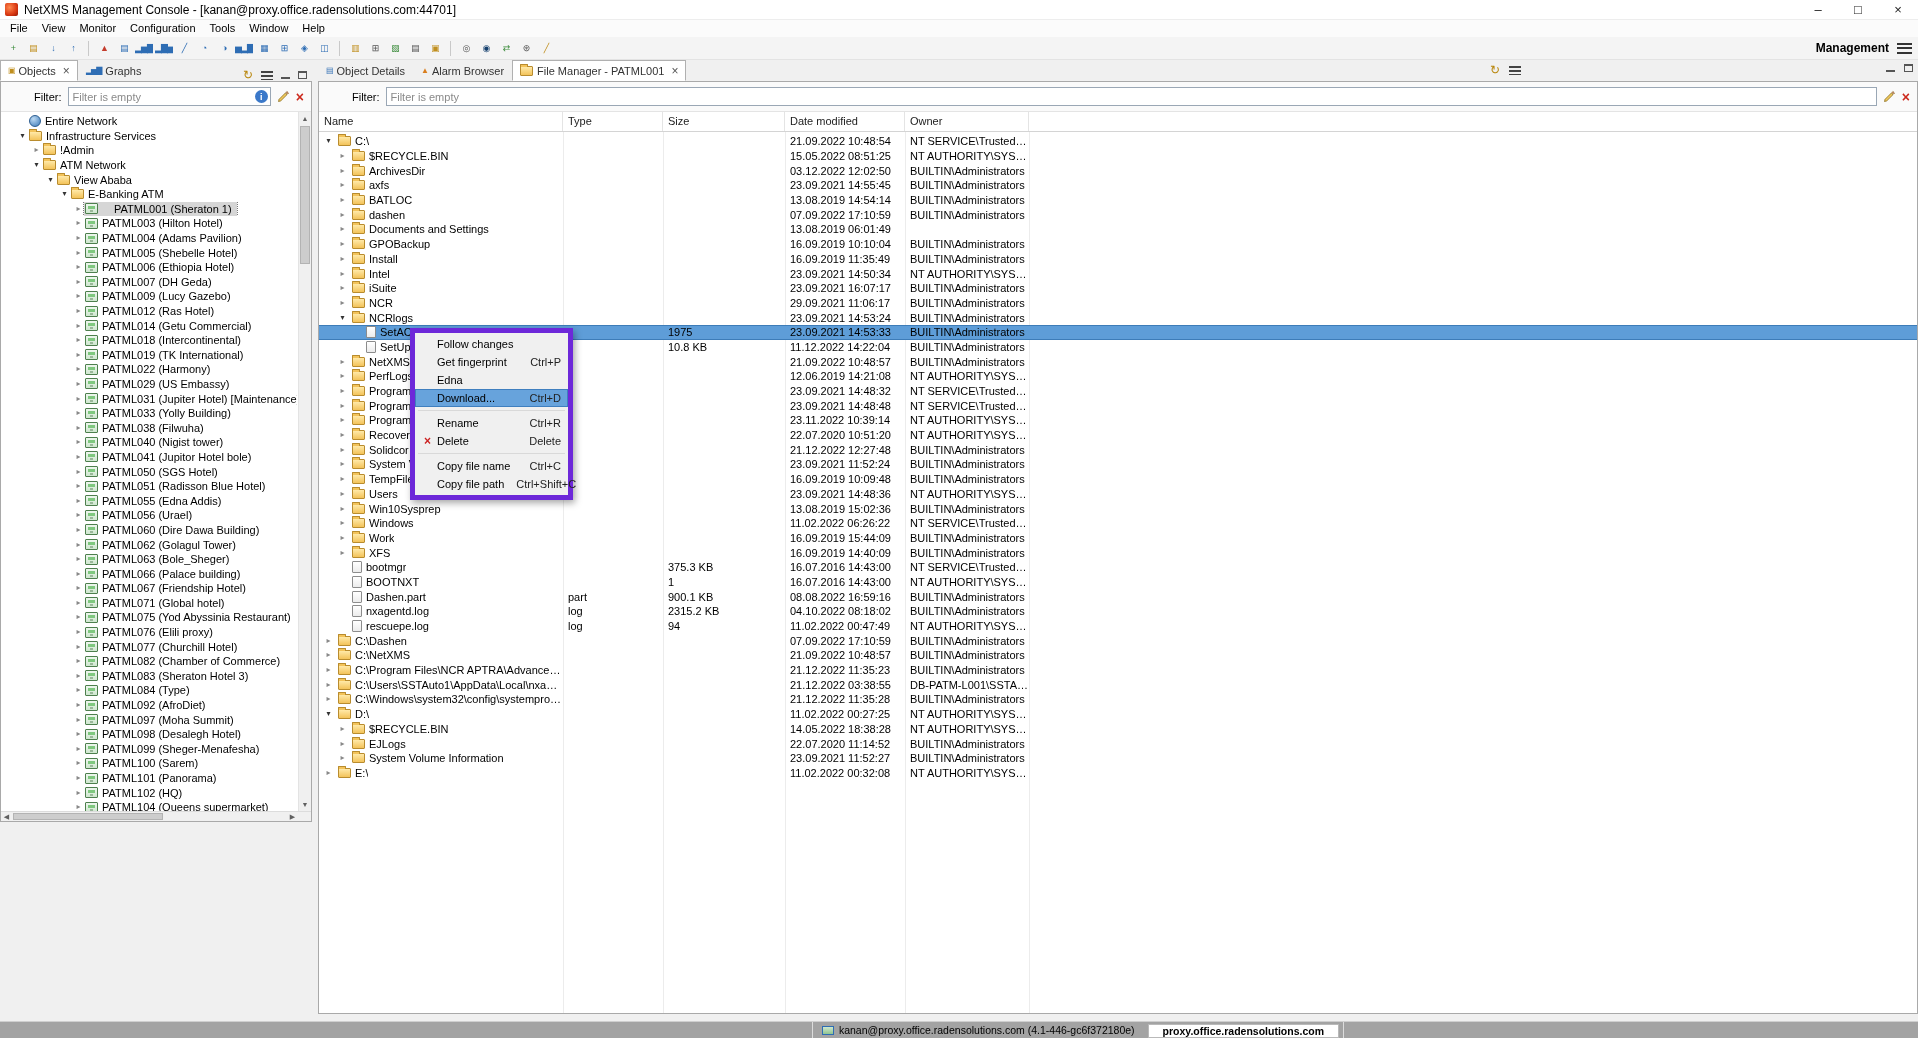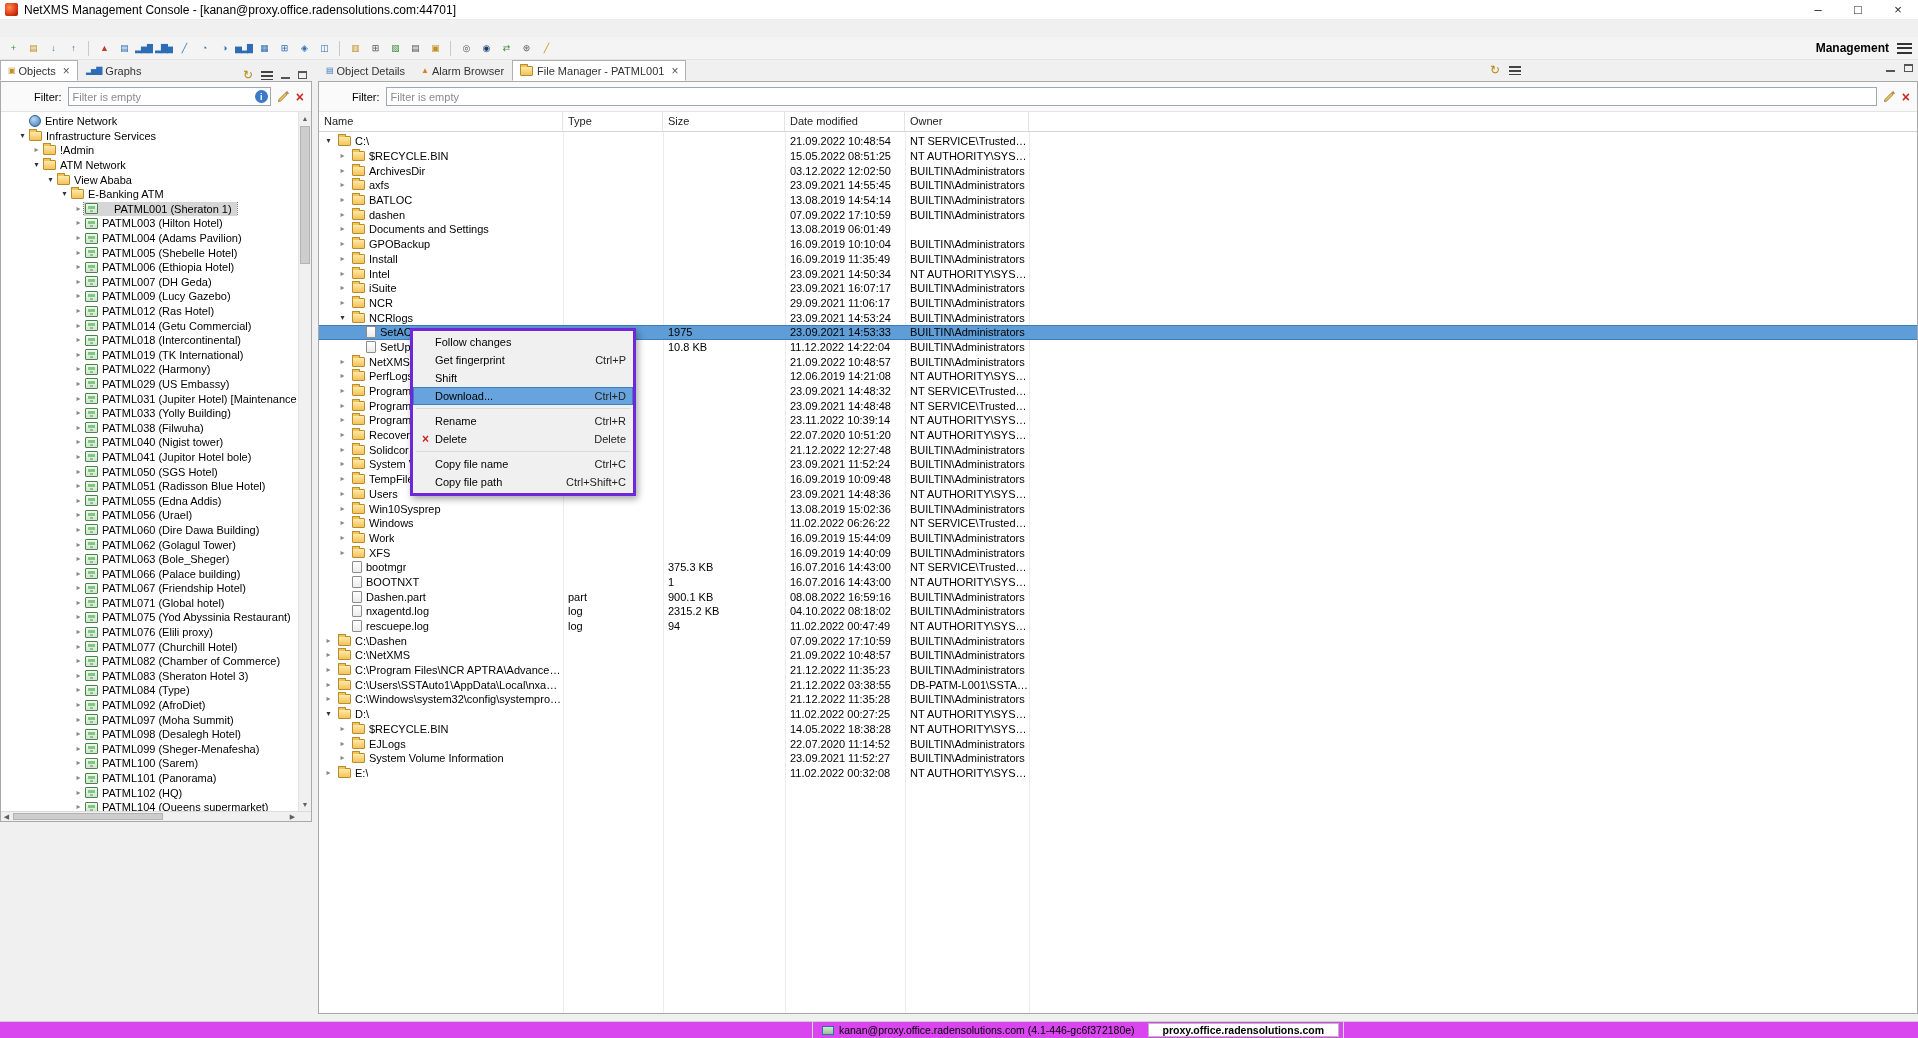--- a/index.html
+++ b/index.html
@@ -111,32 +111,32 @@
   .vline{position:absolute;top:0;bottom:0;width:1px;background:#ececec;}
   .trow{height:14.7px;display:flex;align-items:center;position:relative;}
   .trow.selected{background:#5e9dd8;box-shadow:inset 0 1px 0 #3d7cb8,inset 0 -1px 0 #3d7cb8;}
   .td{height:100%;display:flex;align-items:center;overflow:hidden;white-space:nowrap;padding-left:5px;}
   .td.c0{padding-left:0;gap:4px;}
   .fname{overflow:hidden;text-overflow:ellipsis;white-space:nowrap;}
   .td.c4 span,.td.c3 span{overflow:hidden;text-overflow:ellipsis;white-space:nowrap;}
   .ell{overflow:hidden;text-overflow:ellipsis;white-space:nowrap;}
 
   
-  .context-menu{position:absolute;left:410px;top:328px;width:226px;background:#f0f0f0;
-    border:3px solid #6d28d9;box-shadow:2px 3px 7px rgba(0,0,0,.35);padding:2px 0;z-index:50;}
+  .context-menu{position:absolute;left:410px;top:328px;width:163px;background:#f0f0f0;
+    border:5px solid #6d28d9;box-shadow:2px 3px 7px rgba(0,0,0,.35);padding:2px 0;z-index:50;}
   .cm-item{height:18px;display:flex;align-items:center;padding:0 7px 0 3px;}
   .cm-item.hl{background:#67a3dc;box-shadow:inset 0 0 0 1px #3f7fbf;}
   .cm-icon{flex:0 0 19px;text-align:center;font-weight:bold;color:#cc2222;font-size:12px;line-height:1;}
   .cm-label{flex:1;white-space:nowrap;}
   .cm-short{margin-left:12px;color:#222;white-space:nowrap;}
   .cm-sep{height:1px;background:#d9d9d9;margin:3px 3px;}
 
   
-  .statusbar{position:absolute;left:0;right:0;bottom:0;height:17px;background:#d946ef;
-    border-top:1px solid #cfcfcf;display:flex;align-items:center;font-size:10.5px;}
+  .statusbar{position:absolute;left:0;right:0;bottom:0;height:17px;background:#a3a3a3;
+    border-top:1px solid #cfcfcf;display:flex;align-items:flex-end;font-size:10.5px;}
   .sb-spacer{flex:1;}
   .sb-conn{display:flex;align-items:center;gap:5px;height:100%;padding:0 9px;border-left:1px solid #dcdcdc;}
   .ic-agent{width:12px;height:9px;border:1px solid #2e6db4;background:linear-gradient(#cfe8cf,#8fc48f);}
   .sb-server{height:14px;display:flex;align-items:center;padding:0 14px;margin:0 4px;
     background:#fff;border:1px solid #b9b9b9;font-weight:bold;white-space:nowrap;}
   .sb-empty{width:575px;height:100%;border-left:1px solid #dcdcdc;}
 </style>
 </head>
 <body>
 
@@ -145,20 +145,29 @@
   <div class="titlebar">
     <div class="app-icon"></div>
     <div class="title">NetXMS Management Console - [kanan@proxy.office.radensolutions.com:44701]</div>
     <div class="win-controls" id="win-controls">
         <div class="win-btn">–</div>
         <div class="win-btn">□</div>
         <div class="win-btn">×</div>
       </div>
   </div>
 
+  <div class="menubar" id="menubar">
+      <span class="menu-item">File</span>
+      <span class="menu-item">View</span>
+      <span class="menu-item">Monitor</span>
+      <span class="menu-item">Configuration</span>
+      <span class="menu-item">Tools</span>
+      <span class="menu-item">Window</span>
+      <span class="menu-item">Help</span>
+    </div>
 
   <div class="toolbar">
     <div class="tb-icons" id="toolbar-icons">
         <span class="tb-icon tint-green">+</span>
         <span class="tb-icon tint-yellow">▤</span>
         <span class="tb-icon tint-blue">↓</span>
         <span class="tb-icon tint-blue">↑</span>
         <span class="tb-sep"></span>
         <span class="tb-icon tint-red">▲</span>
         <span class="tb-icon tint-blue">▤</span>
@@ -1533,21 +1542,21 @@
       <span class="cm-label">Follow changes</span>
       <span class="cm-short"></span>
       </div>
       <div class="cm-item">
       <span class="cm-icon"></span>
       <span class="cm-label">Get fingerprint</span>
       <span class="cm-short">Ctrl+P</span>
       </div>
       <div class="cm-item">
       <span class="cm-icon"></span>
-      <span class="cm-label">Shift</span>
+      <span class="cm-label">Edna</span>
       <span class="cm-short"></span>
       </div>
       <div class="cm-item hl">
       <span class="cm-icon"></span>
       <span class="cm-label">Download...</span>
       <span class="cm-short">Ctrl+D</span>
       </div>
       <div class="cm-sep"></div>
       <div class="cm-item">
       <span class="cm-icon"></span>

